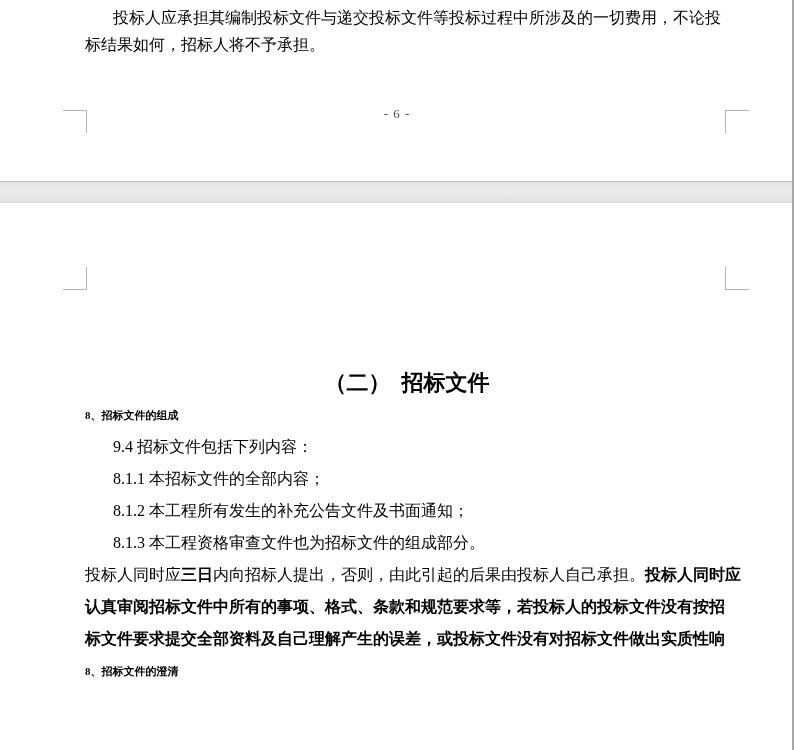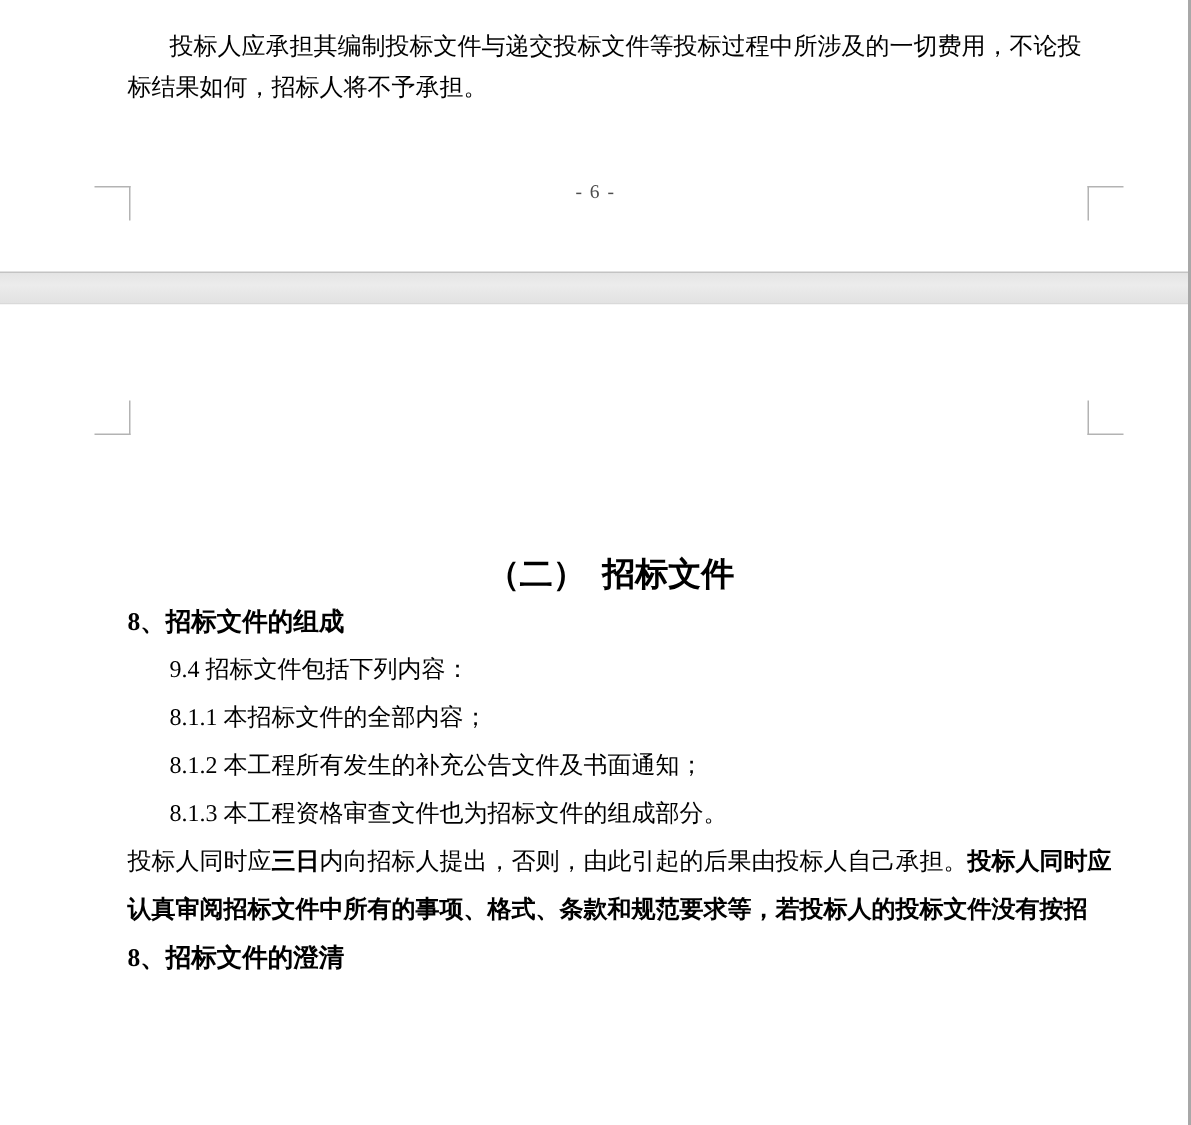--- a/index.html
+++ b/index.html
@@ -9,21 +9,21 @@
     overflow: hidden;
     position: relative;
     font-family: "Liberation Serif", "DejaVu Serif", serif;
     color: #000000;
   }
   .abs { position: absolute; }
 
   
   .line { line-height: 32px; font-size: 16px; white-space: pre; color:#000; }
   .line.h1 { text-align: center; font-size: 22px; font-weight: 700; }
-  .line.h2 { font-weight: 700; font-size: 17px; }
+  .line.h2 { font-weight: 700; font-size: 11px; }
   .line.indent { padding-left: 28px; }
   .line .b { font-weight: 700; }
 
   #page6-para { left: 85px; top: 4px; width: 644px; }
   #page6-para .line { line-height: 27px; }
 
   #page7-body { left: 85px; top: 367px; width: 644px; }
 
   #page6-footer {
     left: 0; right: 0; top: 106px;
@@ -48,21 +48,21 @@
   .crop.br1 { left: 725px; top: 110px; border-top: 1px solid #b3b3b3; border-left: 1px solid #b3b3b3; }
   .crop.tl2 { left: 63px;  top: 267px; border-bottom: 1px solid #b3b3b3; border-right: 1px solid #b3b3b3; }
   .crop.tr2 { left: 725px; top: 267px; border-bottom: 1px solid #b3b3b3; border-left: 1px solid #b3b3b3; }
 
   
   #page-edge { right: 0; top: 0; width: 2px; height: 750px; background: #a8a8a8; }
 </style>
 </head>
 <body>
 
-<div class="abs" id="page6" style="left:0; top:14px; width:794px; height:143px; background:#fff;">
+<div class="abs" id="page6" style="left:0; top:0; width:794px; height:143px; background:#fff;">
   <div class="abs" id="page6-para">
       <div class="line indent"><span>投标人应承担其编制投标文件与递交投标文件等投标过程中所涉及的一切费用，不论投</span></div>
       <div class="line"><span>标结果如何，招标人将不予承担。</span></div>
     </div>
   <div class="abs" id="page6-footer">- 6 -</div>
   <div class="abs crop bl1"></div>
   <div class="abs crop br1"></div>
 </div>
 
 <div class="abs" id="page-break-band"></div>
@@ -73,16 +73,17 @@
 <div class="abs crop tr2"></div>
 <div class="abs" id="page7-body">
     <div class="line h1"><span class="b">（二）  招标文件</span></div>
     <div class="line h2"><span class="b">8、招标文件的组成</span></div>
     <div class="line indent"><span>9.4 招标文件包括下列内容：</span></div>
     <div class="line indent"><span>8.1.1 本招标文件的全部内容；</span></div>
     <div class="line indent"><span>8.1.2 本工程所有发生的补充公告文件及书面通知；</span></div>
     <div class="line indent"><span>8.1.3 本工程资格审查文件也为招标文件的组成部分。</span></div>
     <div class="line"><span>投标人同时应</span><span class="b">三日</span><span>内向招标人提出，否则，由此引起的后果由投标人自己承担。</span><span class="b">投标人同时应</span></div>
     <div class="line"><span class="b">认真审阅招标文件中所有的事项、格式、条款和规范要求等，若投标人的投标文件没有按招</span></div>
+    <div class="line"><span class="b">标文件要求提交全部资料及自己理解产生的误差，或投标文件没有对招标文件做出实质性响</span></div>
     <div class="line h2"><span class="b">8、招标文件的澄清</span></div>
   </div>
 
 <div class="abs" id="page-edge"></div>
 
 </body></html>

